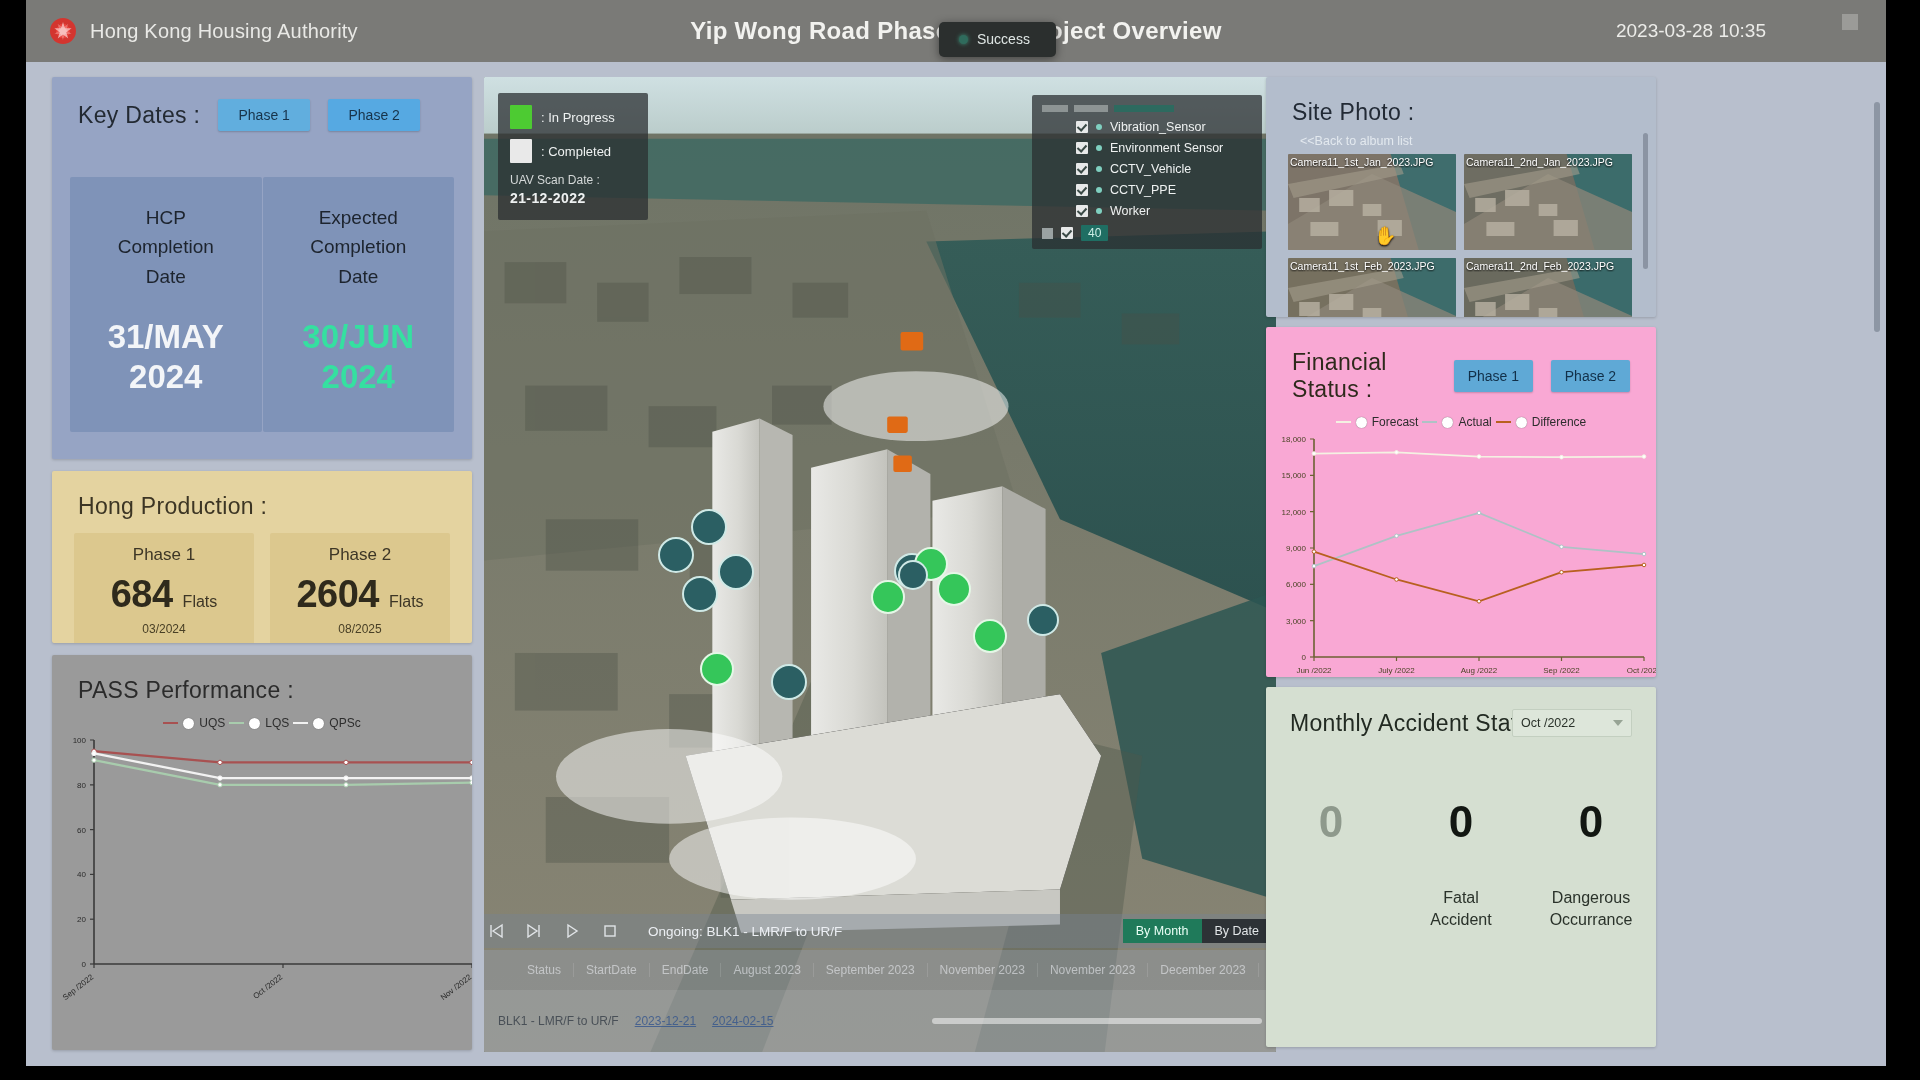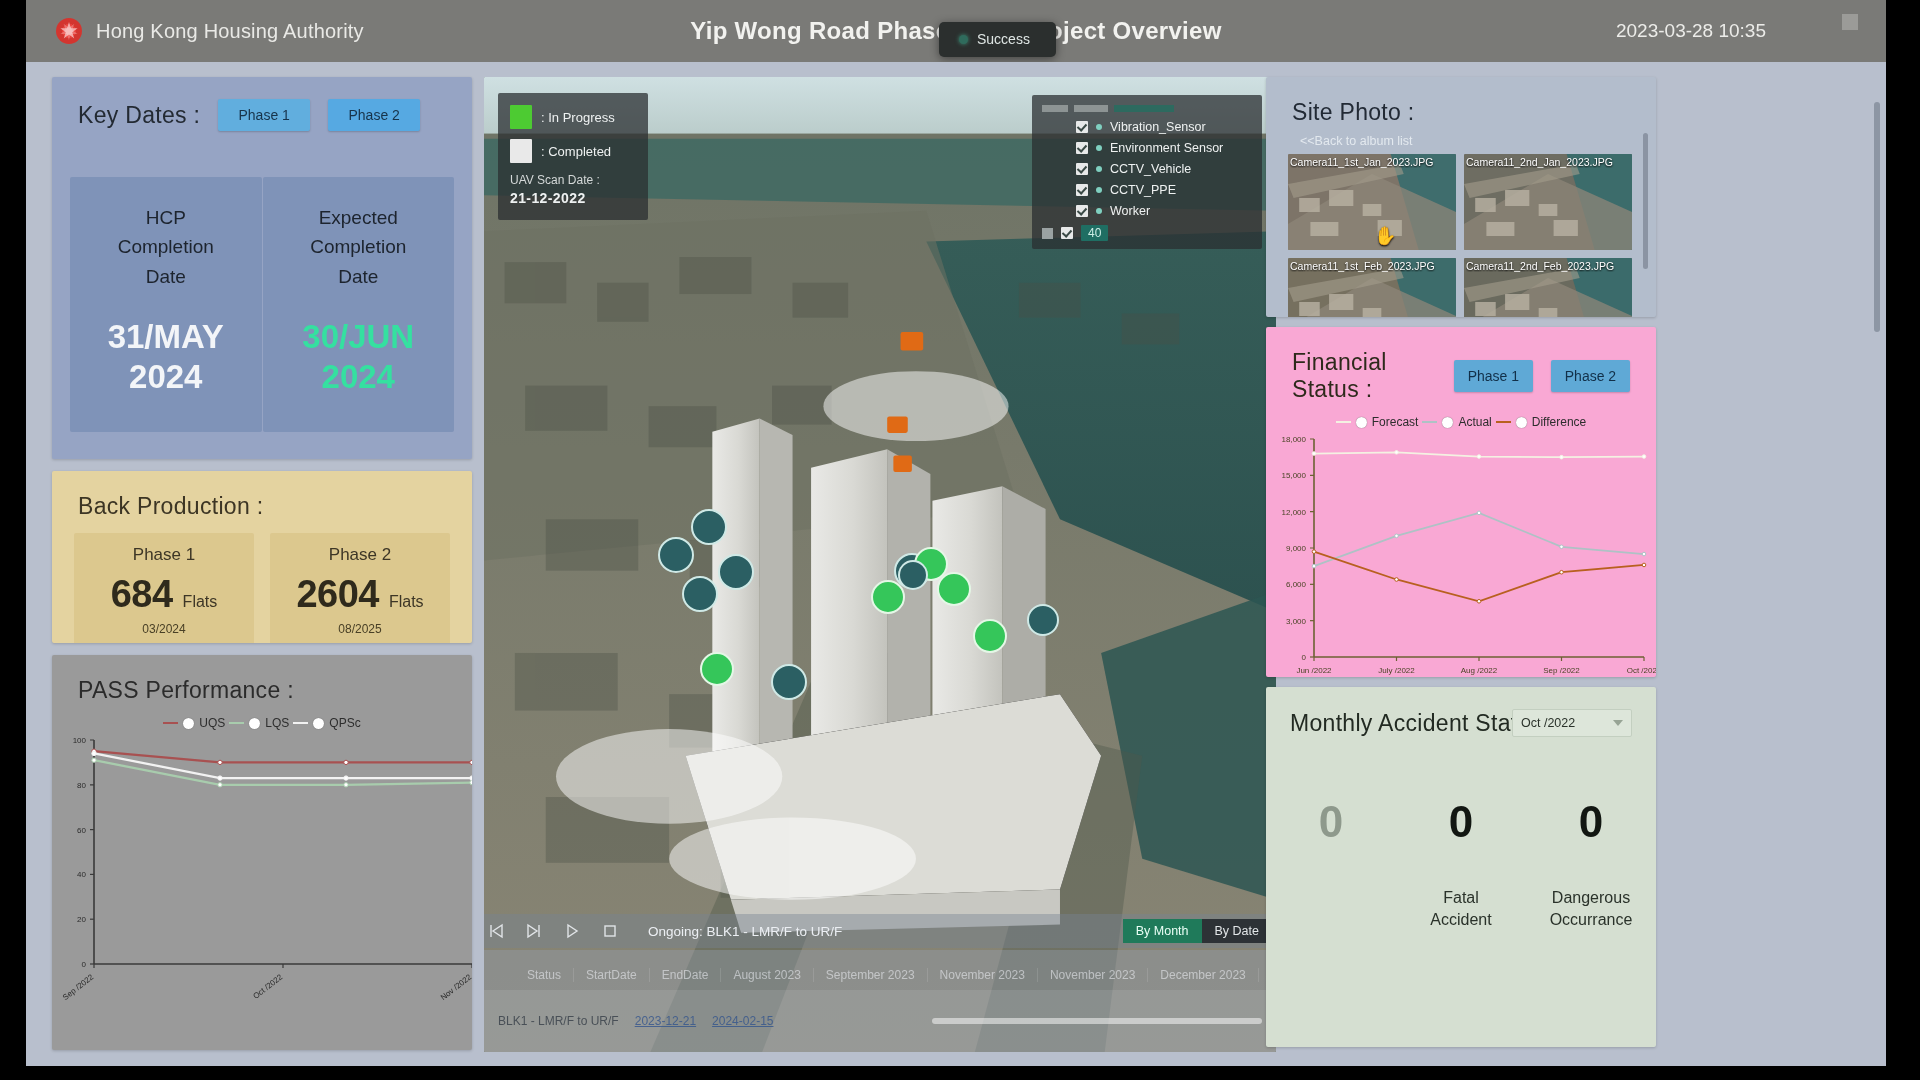--- a/index.html
+++ b/index.html
@@ -17,21 +17,21 @@
   .bar-right { position: absolute; right: 0;  top: 0; width: 34px;  height: 1080px; background: #000; z-index: 60; }
   .bar-bottom{ position: absolute; left: 0; bottom: 0; width: 1920px; height: 14px; background: #000; z-index: 60; }
 
   
   #header {
     position: absolute; left: 26px; top: 0; width: 1860px; height: 62px;
     background: #7a7a77;
     display: flex; align-items: center;
     filter: blur(.35px);
   }
-  #brand { display: flex; align-items: center; gap: 14px; padding-left: 30px; }
+  #brand { display: flex; align-items: center; gap: 14px; padding-left: 24px; }
   .bauhinia {
     width: 26px; height: 26px; position: relative;
     background: radial-gradient(circle at 50% 50%, #e8403a 0 38%, #d3352f 38% 100%);
     border-radius: 50%;
   }
   .bauhinia::before, .bauhinia::after {
     content: ""; position: absolute; inset: 4px;
     background: #fff; opacity: .55;
     clip-path: polygon(50% 0%, 61% 35%, 98% 35%, 68% 57%, 79% 91%, 50% 70%, 21% 91%, 32% 57%, 2% 35%, 39% 35%);
   }
@@ -140,22 +140,22 @@
     padding: 0 4px; color: #eceff3; font-size: 13px;
   }
   .tb-ico { width: 16px; height: 16px; opacity: .9; cursor: pointer; }
   #tl-status { margin-left: 8px; font-size: 13.5px; }
   .seg { margin-left: auto; display: flex; }
   .seg div { padding: 5px 13px; font-size: 12.5px; cursor: pointer; }
   .seg .on { background: #1f7a5a; color: #eafff6; }
   .seg .off { background: #2d3236; color: #e2e6e8; }
   #timeline {
     position: absolute; left: 0; right: 0; bottom: 62px; height: 40px;
-    background: rgba(150,160,178,.38); display: flex; align-items: flex-start;
-    color: rgba(240,243,247,.55); font-size: 12px; gap: 0; padding: 18px 6px; overflow: hidden;
+    background: rgba(150,160,178,.38); display: flex; align-items: center;
+    color: rgba(240,243,247,.55); font-size: 12px; gap: 0; padding: 12px 6px; overflow: hidden;
   }
   #timeline .cell { padding: 0 12px; white-space: nowrap; border-right: 1px solid rgba(255,255,255,.12); }
   #map-footer {
     position: absolute; left: 0; right: 0; bottom: 0; height: 62px;
     background: rgba(168,177,193,.45); color: rgba(40,48,60,.7); font-size: 12px;
     display: flex; align-items: center; gap: 16px; padding: 0 14px;
   }
   #map-footer .lnk { color: rgba(45,80,140,.75); text-decoration: underline; cursor: pointer; }
   #map-footer .scrollbar { margin-left: auto; width: 330px; height: 6px; background: rgba(255,255,255,.5); border-radius: 3px; }
 
@@ -252,21 +252,21 @@
             <div class="kd-value green">
               <div>30/JUN</div>
               <div>2024</div>
             </div>
           </div>
         </div>
       </div>
 
       <div class="card" id="flat-prod">
         <div class="card-head">
-          <div class="card-title">Back Production :</div>
+          <div class="card-title">Hong Production :</div>
         </div>
         <div class="fp-row">
           <div class="fp-box">
             <div class="fp-phase">Phase 1</div>
             <div class="fp-line">
               <span class="fp-num">684</span>
               <span class="fp-unit">Flats</span>
             </div>
             <div class="fp-date">03/2024</div>
           </div>

